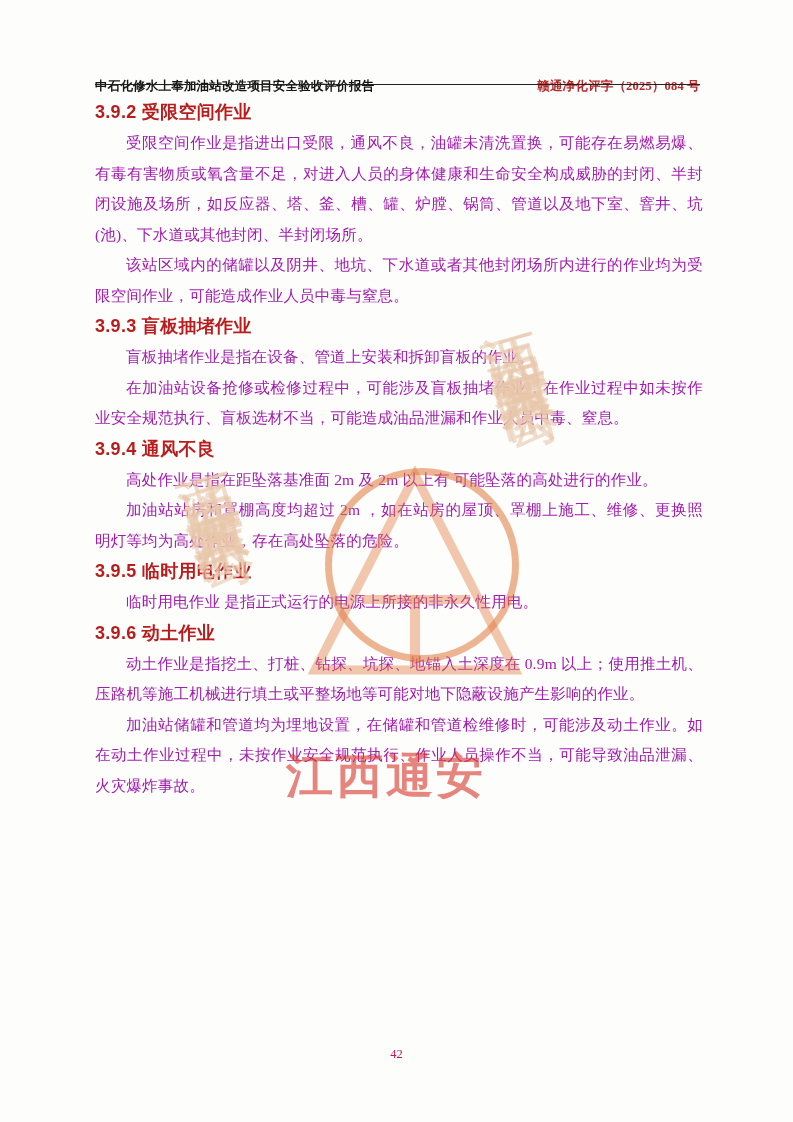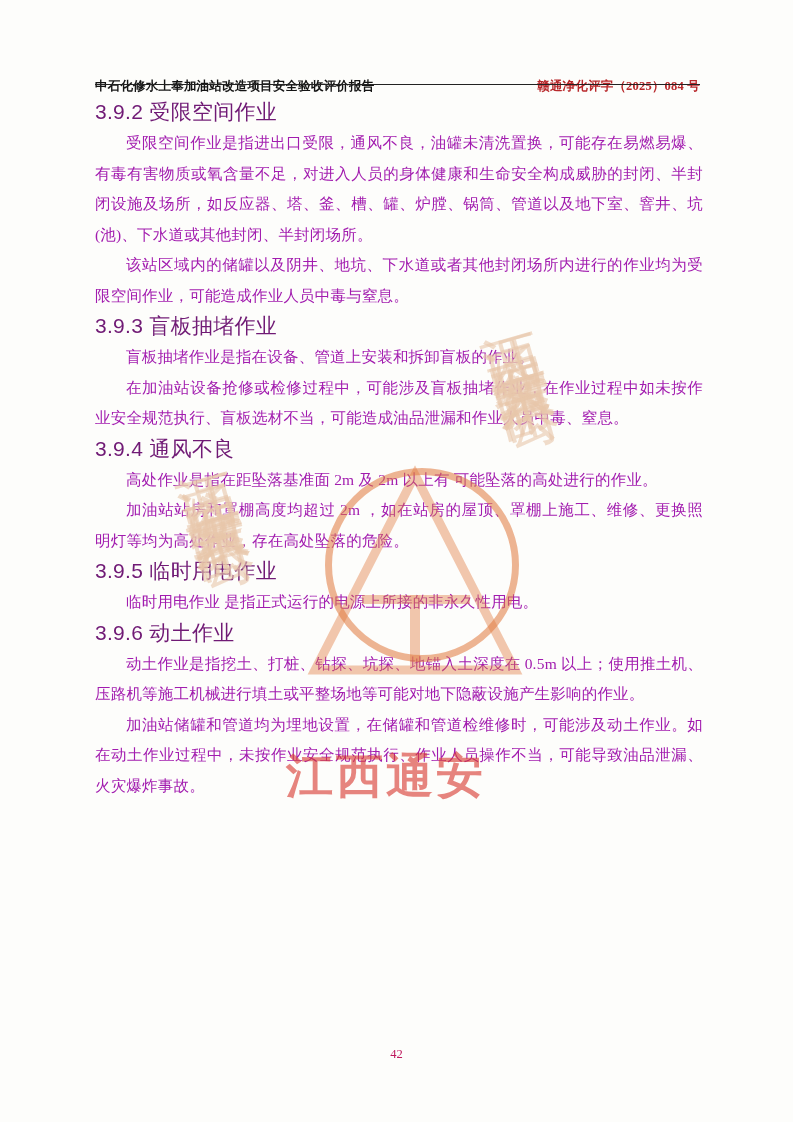--- a/index.html
+++ b/index.html
@@ -49,26 +49,26 @@
     background: #222;
   }
   
   .content {
     position: absolute;
     left: 95px;
     top: 97px;
     width: 608px;
   }
   .h3 {
-    font-size: 21px;
+    font-size: 18px;
     line-height: 30px;
     margin: 0 0 1px 0;
     font-family: "Liberation Sans", "DejaVu Sans", sans-serif;
-    font-weight: normal;
-    color: #701a75;
+    font-weight: bold;
+    color: #b91c1c;
     letter-spacing: 0.3px;
   }
   p.para {
     font-size: 15.5px;
     line-height: 30.5px;
     margin: 0;
     text-indent: 2em;
     text-align: justify;
     text-justify: inter-ideograph;
     letter-spacing: 0.2px;
@@ -172,21 +172,21 @@
     <p class="para">在加油站设备抢修或检修过程中，可能涉及盲板抽堵作业，在作业过程中如未按作业安全规范执行、盲板选材不当，可能造成油品泄漏和作业人员中毒、窒息。</p>
 
     <h3 class="h3">3.9.4 通风不良</h3>
     <p class="para">高处作业是指在距坠落基准面 2m 及 2m 以上有 可能坠落的高处进行的作业。</p>
     <p class="para">加油站站房和罩棚高度均超过 2m ，如在站房的屋顶、罩棚上施工、维修、更换照明灯等均为高处作业，存在高处坠落的危险。</p>
 
     <h3 class="h3">3.9.5 临时用电作业</h3>
     <p class="para">临时用电作业 是指正式运行的电源上所接的非永久性用电。</p>
 
     <h3 class="h3">3.9.6 动土作业</h3>
-    <p class="para">动土作业是指挖土、打桩、钻探、坑探、地锚入土深度在 0.5m 以上；使用推土机、压路机等施工机械进行填土或平整场地等可能对地下隐蔽设施产生影响的作业。</p>
+    <p class="para">动土作业是指挖土、打桩、钻探、坑探、地锚入土深度在 0.9m 以上；使用推土机、压路机等施工机械进行填土或平整场地等可能对地下隐蔽设施产生影响的作业。</p>
     <p class="para">加油站储罐和管道均为埋地设置，在储罐和管道检维修时，可能涉及动土作业。如在动土作业过程中，未按作业安全规范执行、作业人员操作不当，可能导致油品泄漏、火灾爆炸事故。</p>
 
   </div>
 
   <div class="watermark">
     <div class="wm-text-vert">江西通安安全技术有限公司</div>
     <div class="wm-text-vert2">江西通安安全技术有限公司</div>
     <svg class="wm-ta" viewBox="0 0 230 250">
       <polygon points="115,20 215,215 15,215" fill="none" stroke="rgba(224,120,60,0.75)" stroke-width="9"></polygon>
       <rect x="62" y="140" width="108" height="9" fill="rgba(224,120,60,0.75)"></rect>

